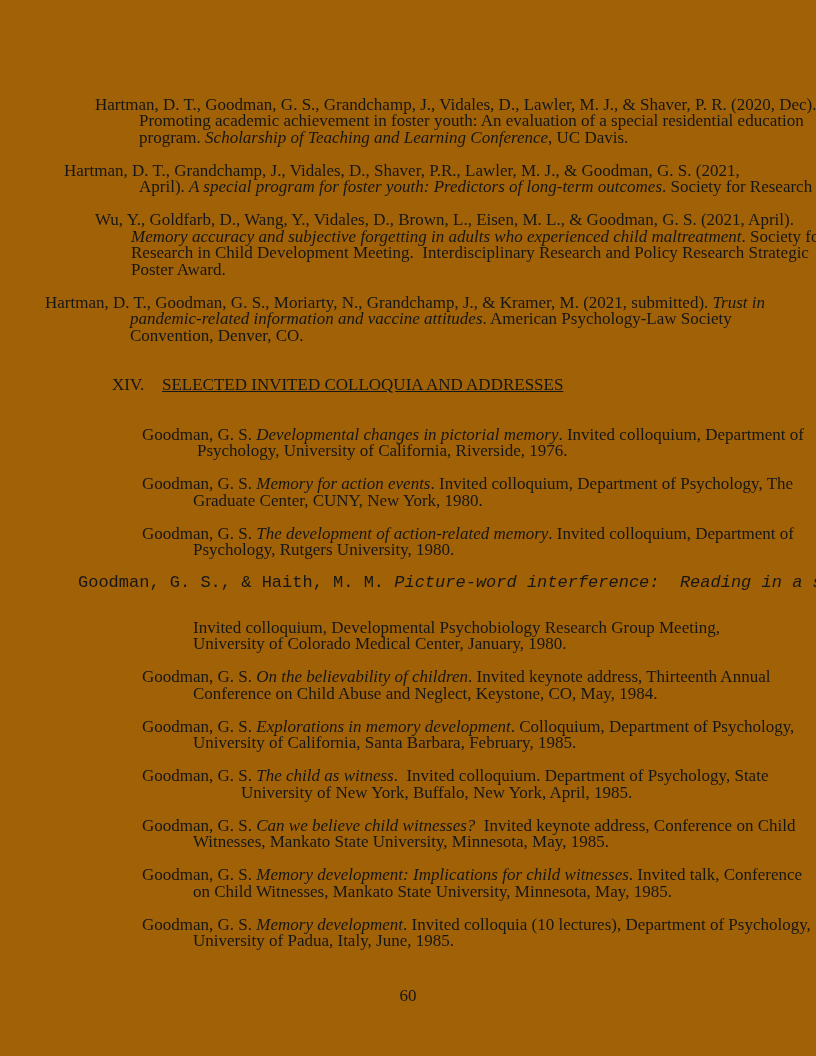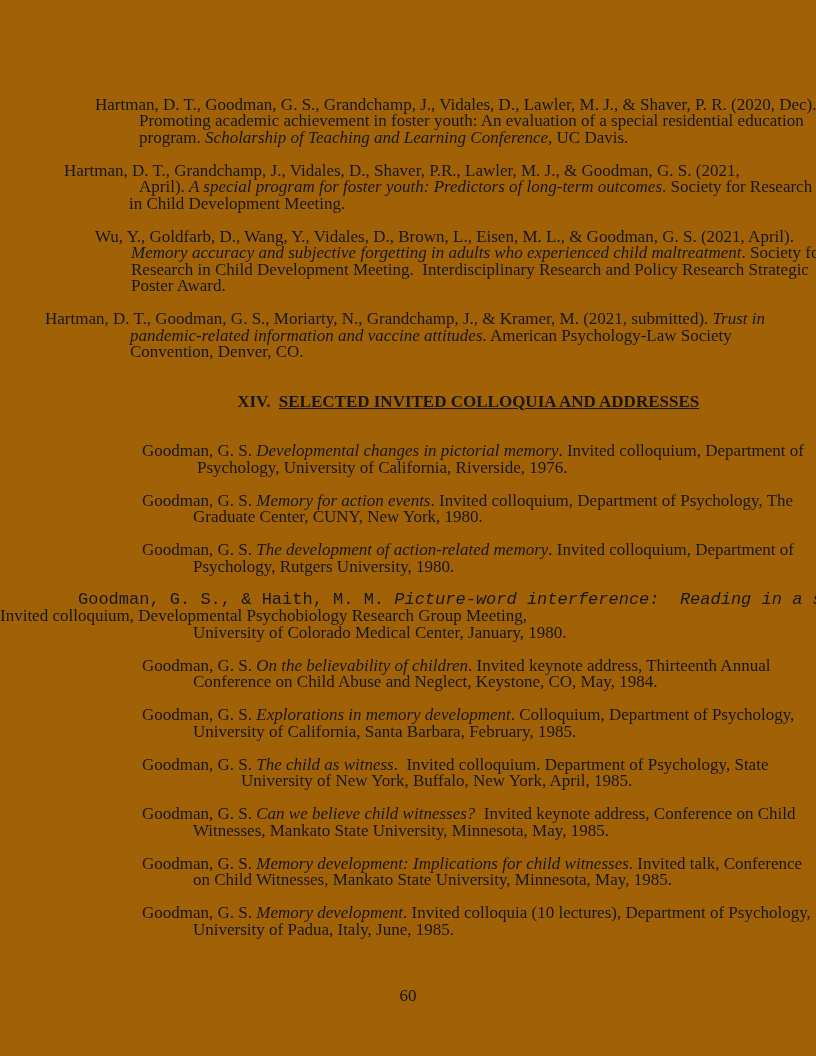--- a/index.html
+++ b/index.html
@@ -11,40 +11,39 @@
     font-size:17px;
     color:#161616;
     overflow:hidden;
     box-sizing:border-box;
     padding-top:96.5px;
   }
   .entry{margin:0 0 16.5px 0;}
   .line{line-height:16.5px;white-space:pre;}
   .it{font-style:italic;}
   .award{font-family:"Liberation Serif",serif;}
-  .heading{padding-left:95px;font-weight:bold;line-height:16.5px;margin:0 0 16.5px 0;white-space:pre;text-align:center;}
+  .heading{padding-left:95px;font-weight:normal;line-height:16.5px;margin:0 0 16.5px 0;white-space:pre;}
   .hnum{display:inline-block;width:50px;}
   .htitle{text-decoration:underline;}
   .footer{position:absolute;top:988px;left:0;right:0;text-align:center;line-height:16.5px;}
 </style>
 </head>
 <body>
 
 <div class="page">
 
   <div id="refs">
       <div class="entry">
         <div class="line" style="padding-left: 95px;"><span>Hartman, D. T., Goodman, G. S., Grandchamp, J., Vidales, D., Lawler, M. J., &amp; Shaver, P. R. (2020, Dec).</span></div>
         <div class="line" style="padding-left: 139px;"><span>Promoting academic achievement in foster youth: An evaluation of a special residential education</span></div>
         <div class="line" style="padding-left: 139px;"><span>program. </span><span class="it">Scholarship of Teaching and Learning Conference</span><span>, UC Davis.</span></div>
       </div>
       <div class="entry">
         <div class="line" style="padding-left: 64px;"><span>Hartman, D. T., Grandchamp, J., Vidales, D., Shaver, P.R., Lawler, M. J., &amp; Goodman, G. S. (2021,</span></div>
         <div class="line" style="padding-left: 139px;"><span>April). </span><span class="it">A special program for foster youth: Predictors of long-term outcomes</span><span>. Society for Research</span></div>
-        <div class="line" style="padding-left: 129px;"><span>in Child Development Meeting.</span></div>
       </div>
       <div class="entry">
         <div class="line" style="padding-left: 95px;"><span>Wu, Y., Goldfarb, D., Wang, Y., Vidales, D., Brown, L., Eisen, M. L., &amp; Goodman, G. S. (2021, April).</span></div>
         <div class="line" style="padding-left: 131px;"><span class="it">Memory accuracy and subjective forgetting in adults who experienced child maltreatment</span><span>. Society for</span></div>
         <div class="line" style="padding-left: 131px;"><span>Research in Child Development Meeting.  </span><span class="award">Interdisciplinary Research and Policy Research Strategic</span></div>
         <div class="line" style="padding-left: 131px;"><span class="award">Poster Award.</span></div>
       </div>
       <div class="entry">
         <div class="line" style="padding-left: 45px;"><span>Hartman, D. T., Goodman, G. S., Moriarty, N., Grandchamp, J., &amp; Kramer, M. (2021, submitted). </span><span class="it">Trust in</span></div>
         <div class="line" style="padding-left: 130px;"><span class="it">pandemic-related information and vaccine attitudes</span><span>. American Psychology-Law Society</span></div>
@@ -64,21 +63,21 @@
       <div class="entry">
         <div class="line" style="padding-left: 142px;"><span>Goodman, G. S. </span><span class="it">Memory for action events</span><span>. Invited colloquium, Department of Psychology, The</span></div>
         <div class="line" style="padding-left: 193px;"><span>Graduate Center, CUNY, New York, 1980.</span></div>
       </div>
       <div class="entry">
         <div class="line" style="padding-left: 142px;"><span>Goodman, G. S. </span><span class="it">The development of action-related memory</span><span>. Invited colloquium, Department of</span></div>
         <div class="line" style="padding-left: 193px;"><span>Psychology, Rutgers University, 1980.</span></div>
       </div>
       <div class="entry">
         <div class="line" style="padding-left: 78px; font-family: Liberation Mono, monospace;"><span>Goodman, G. S., &amp; Haith, M. M. </span><span class="it">Picture-word interference:  Reading in a second language</span><span>.</span></div>
-        <div class="line" style=""><span>Invited colloquium, Developmental Psychobiology Research Group Meeting,</span></div>
+        <div class="line" style="padding-left: 193px; margin-top: 28px;"><span>Invited colloquium, Developmental Psychobiology Research Group Meeting,</span></div>
         <div class="line" style="padding-left: 193px;"><span>University of Colorado Medical Center, January, 1980.</span></div>
       </div>
       <div class="entry">
         <div class="line" style="padding-left: 142px;"><span>Goodman, G. S. </span><span class="it">On the believability of children</span><span>. Invited keynote address, Thirteenth Annual</span></div>
         <div class="line" style="padding-left: 193px;"><span>Conference on Child Abuse and Neglect, Keystone, CO, May, 1984.</span></div>
       </div>
       <div class="entry">
         <div class="line" style="padding-left: 142px;"><span>Goodman, G. S. </span><span class="it">Explorations in memory development</span><span>. Colloquium, Department of Psychology,</span></div>
         <div class="line" style="padding-left: 193px;"><span>University of California, Santa Barbara, February, 1985.</span></div>
       </div>

